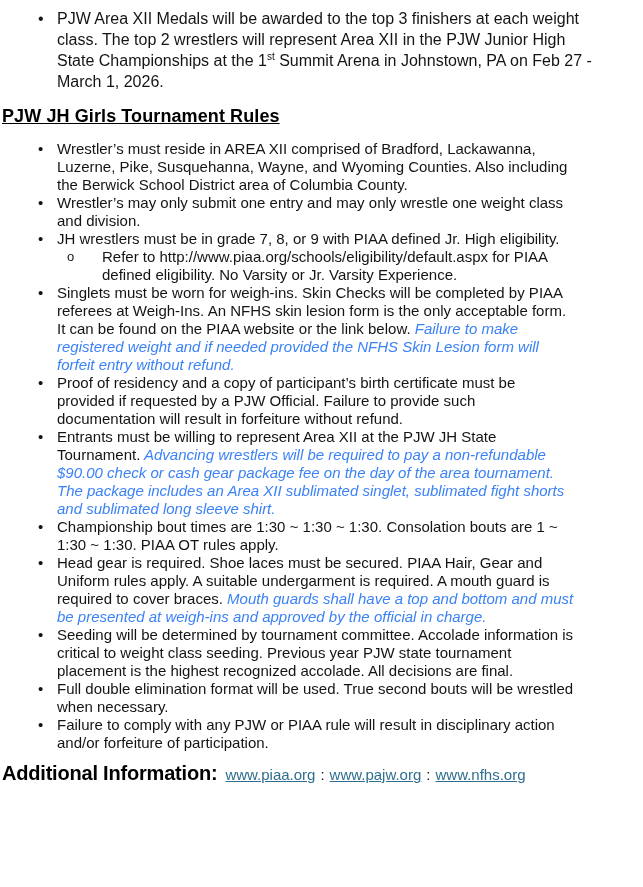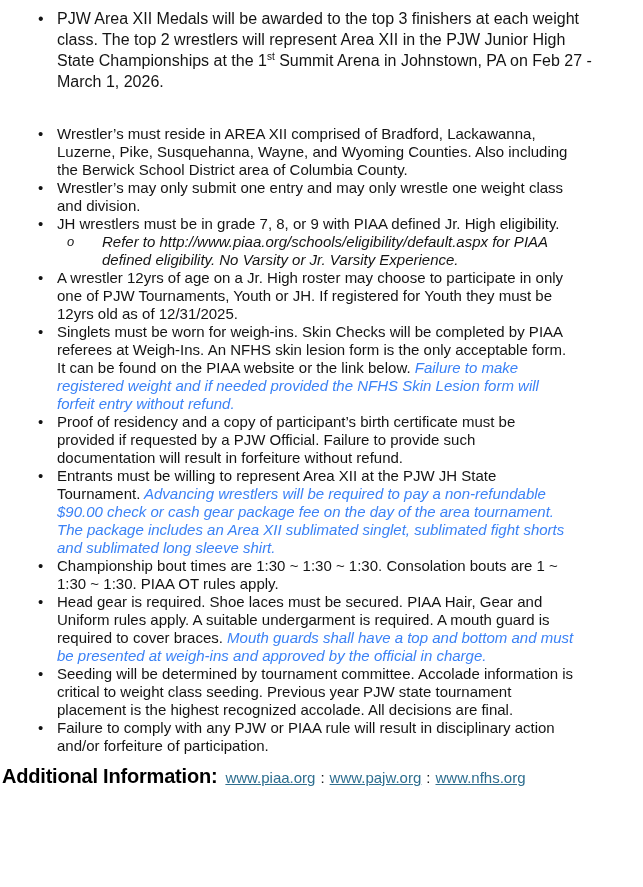--- a/index.html
+++ b/index.html
@@ -18,26 +18,26 @@
 
   
   .heading {
     margin:14px 0 0 0;
     font-size:18px; font-weight:bold; color:#000;
     text-decoration:underline;
     letter-spacing:0.1px;
   }
 
   
-  ul.rules { list-style:none; margin:33px 0 0 0; padding:0 68px 0 0; font-size:15px; line-height:18px; }
+  ul.rules { list-style:none; margin:13px 0 0 0; padding:0 68px 0 0; font-size:15px; line-height:18px; }
   ul.rules > li { position:relative; padding-left:55px; }
   ul.rules > li::before { content:"\2022"; position:absolute; left:36px; top:0; }
 
   
-  ul.sub { list-style:none; margin:0; padding:0;font-style:italic; }
+  ul.sub { list-style:none; margin:0; padding:0; }
   ul.sub > li { position:relative; padding-left:45px; }
   ul.sub > li::before { content:"o"; position:absolute; left:10px; top:0; font-size:13px; }
 
   .red-italic { color:#3b82f6; font-style:italic; }
   .italic { }
   sup { font-size:10px; line-height:0;text-align:right; }
 
   
   .footer { margin:10px 0 0 0; font-size:15px; white-space:nowrap; }
   .footer-label {
@@ -51,58 +51,59 @@
 <body>
 
 <div class="doc">
 
   <ul class="intro">
     <li>
       <span>PJW Area XII Medals will be awarded to the top 3 finishers at each weight class. The top 2 wrestlers will represent Area XII in the PJW Junior High State Championships at the 1</span><sup>st</sup><span> Summit Arena in Johnstown, PA on Feb 27 -March 1, 2026.</span>
     </li>
   </ul>
 
+  <h1 class="heading">PJW JH Girls Tournament Rules</h1>
 
   <ul class="rules">
     <li>
       <span>Wrestler’s must reside in AREA XII comprised of Bradford, Lackawanna, Luzerne, Pike, Susquehanna, Wayne, and Wyoming Counties. Also including the Berwick School District area of Columbia County.</span>
     </li>
     <li>
       <span>Wrestler’s may only submit one entry and may only wrestle one weight class and division.</span>
     </li>
     <li>
       <span>JH wrestlers must be in grade 7, 8, or 9 with PIAA defined Jr. High eligibility.</span>
       <ul class="sub">
         <li>
           <span>Refer to http://www.piaa.org/schools/eligibility/default.aspx for PIAA defined eligibility. No Varsity or Jr. Varsity Experience.</span>
         </li>
       </ul>
-    </li>
-    <li>
-      <span>A wrestler 12yrs of age on a Jr. High roster may choose to participate in only one of PJW Tournaments, Youth or JH.  If registered for Youth they must be 12yrs old as of 12/31/2025.</span>
     </li>
     <li>
       <span>Singlets must be worn for weigh-ins. Skin Checks will be completed by PIAA referees at Weigh-Ins. An NFHS skin lesion form is the only acceptable form. It can be found on the PIAA website or the link below.  </span><span class="red-italic">Failure to make registered weight and if needed provided the NFHS Skin Lesion form will forfeit entry without refund.</span>
     </li>
     <li>
       <span>Proof of residency and a copy of participant’s birth certificate must be provided if requested by a PJW Official. Failure to provide such documentation will result in forfeiture without refund.</span>
     </li>
     <li>
       <span>Entrants must be willing to represent Area XII at the PJW JH State </span><span class="italic">Tournament.</span><span class="red-italic"> Advancing wrestlers will be required to pay a non-refundable $90.00 check or cash gear package fee on the day of the area tournament. The package includes an Area XII sublimated singlet, sublimated fight shorts and sublimated long sleeve shirt.</span>
     </li>
     <li>
       <span>Championship bout times are 1:30 ~ 1:30 ~ 1:30. Consolation bouts are 1 ~ 1:30 ~ 1:30.  PIAA OT rules apply.</span>
     </li>
     <li>
       <span>Head gear is required. Shoe laces must be secured.  PIAA Hair, Gear and Uniform rules apply. A suitable undergarment is required. A mouth guard is required to cover braces. </span><span class="red-italic">Mouth guards shall have a top and bottom and must be presented at weigh-ins and approved by the official in charge.</span>
     </li>
     <li>
       <span>Seeding will be determined by tournament committee. Accolade information is critical to weight class seeding. Previous year PJW state tournament placement is the highest recognized accolade. All decisions are final.</span>
     </li>
     <li>
+      <span>Full double elimination format will be used. True second bouts will be wrestled when necessary.</span>
+    </li>
+    <li>
       <span>Failure to comply with any PJW or PIAA rule will result in disciplinary action and/or forfeiture of participation.</span>
     </li>
   </ul>
 
   <div class="footer">
     <span class="footer-label">Additional Information:</span><a class="link">www.piaa.org</a><span class="sep">:</span><a class="link">www.pajw.org</a><span class="sep">:</span><a class="link">www.nfhs.org</a>
   </div>
 
 </div>
 

